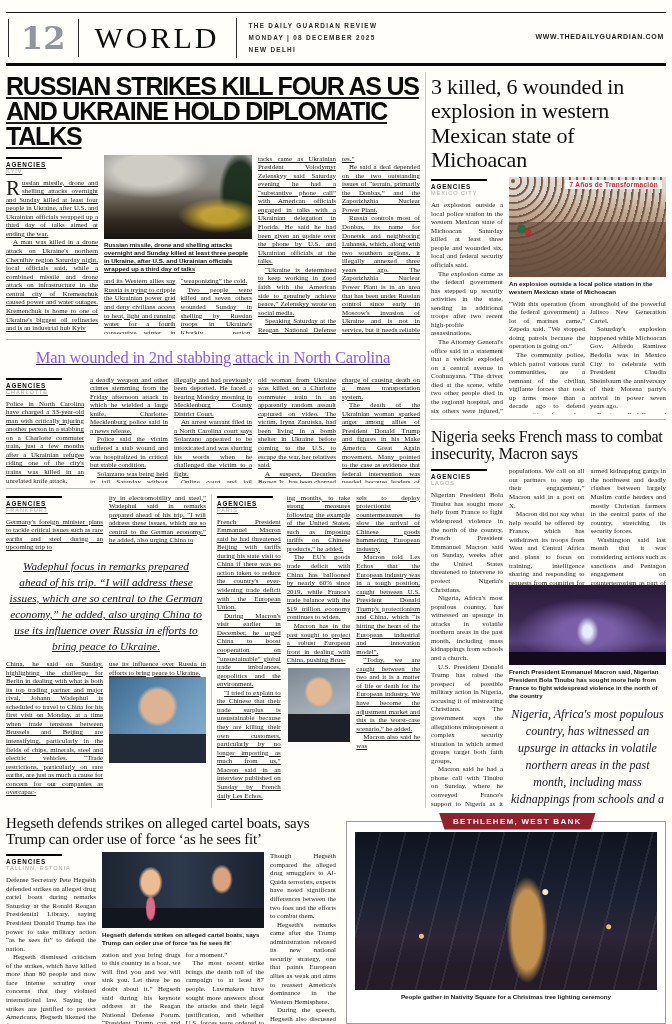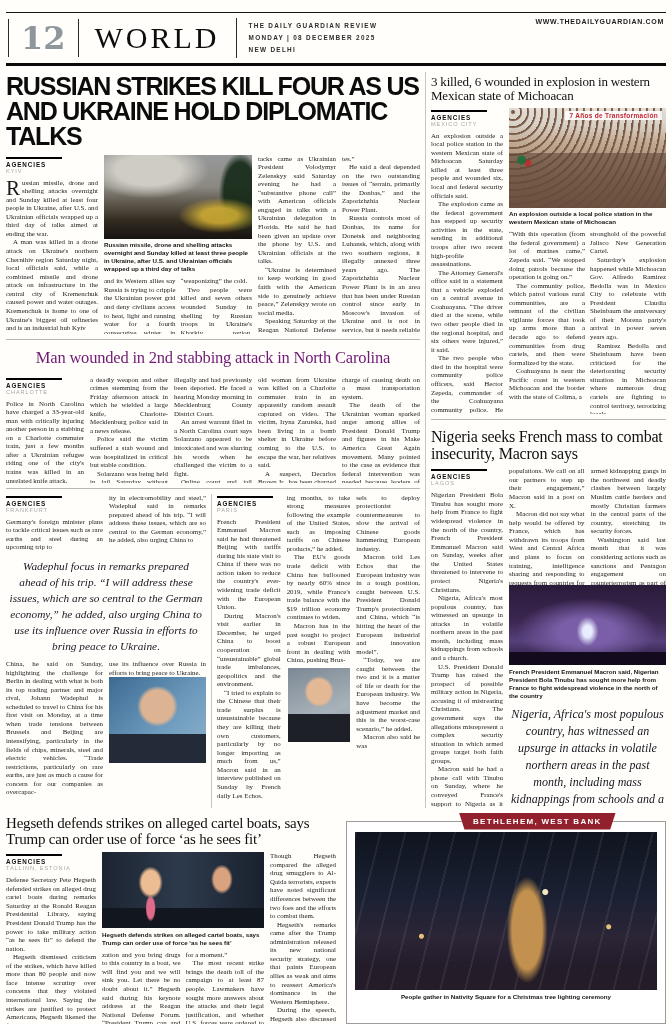--- a/index.html
+++ b/index.html
@@ -4,21 +4,21 @@
 <style>
   * { box-sizing: border-box; }
   html,body { margin:0; padding:0; background:#dcdcd8; }
   .page {
     width:672px; height:1024px; margin:0 auto; position:relative; overflow:hidden;
     background:#fffefb; color:#1a1a1a; font-family:"Liberation Serif", serif;
     padding:0 6px;
   }
   .top-rule { border-top:1.5px solid #151515; margin-top:12px; }
   
-  .masthead { display:flex; justify-content:space-between; align-items:flex-start; padding:5px 2px 3px; }
+  .masthead { display:flex; justify-content:space-between; align-items:center; padding:5px 2px 3px; }
   .mh-left { display:flex; align-items:center; }
   .page-num { font-family:"DejaVu Serif", serif; font-weight:700; font-size:32px; line-height:38px;
     color:#8f979c; padding:0 12px; border-left:1px solid #2a2a2a; border-right:1px solid #2a2a2a; }
   .section-title { font-family:"Liberation Serif", serif; font-size:30px; letter-spacing:3px; color:#0d0d0d; padding:0 16px; }
   .pub-info { border-left:1px solid #2a2a2a; padding:2px 0 2px 12px; font-family:"Liberation Sans", sans-serif;
     font-weight:700; font-size:6.4px; letter-spacing:1.3px; color:#2c2c2c; line-height:1.85; text-transform:uppercase; }
   .website { font-family:"Liberation Sans", sans-serif; font-weight:700; font-size:7px; letter-spacing:.7px; color:#1c1c1c; padding-bottom:2px; }
   .thick-rule { border-top:3.5px solid #0a0a0a; margin:2px 0 6px; }
   
   .paras { overflow:hidden; }
@@ -28,21 +28,21 @@
   .byline { margin:2px 0 5px; }
   .byline .bar { width:56px; border-top:2.5px solid #000; margin-bottom:2px; }
   .agency { font-family:"Liberation Sans", sans-serif; font-weight:700; font-size:6.3px; letter-spacing:.9px; color:#101010; }
   .loc { font-family:"Liberation Sans", sans-serif; font-size:5.6px; letter-spacing:.9px; color:#a8a8a8; text-transform:uppercase; }
   .caption { font-family:"Liberation Sans", sans-serif; font-weight:700; font-size:6.2px; line-height:1.3; margin:2.5px 0 4px; color:#141414; }
   .hrule { border-top:1px solid #b8b8b4; margin:5px 0; }
   .vdiv { width:1px; background:#c6c6c2; margin:0 5px; }
   .photo { position:relative; overflow:hidden; width:100%; }
   
   .row-a { display:flex; height:736px; overflow:hidden; }
-  .left-area { flex:0 0 414px; display:flex; flex-direction:column; overflow:hidden; }
+  .left-area { flex:0 0 414px; display:flex; flex-direction:column; overflow:hidden;text-decoration:underline; }
   .right-col { flex:1; display:flex; flex-direction:column; overflow:hidden; }
   .row-b { display:flex; gap:10px; height:212px; margin-top:4px; overflow:hidden; }
   
   .art-russia { height:262px; overflow:hidden; }
   .h-main { font-family:"Liberation Sans", sans-serif; font-weight:700; font-size:25px; line-height:1.0;
     letter-spacing:-1.2px; color:#0c0c0c; margin:2px 0 6px; }
   .r-body { display:flex; gap:6px; }
   .r-c1 { flex:0 0 92px; overflow:hidden; }
   .r-mid { flex:0 0 148px; overflow:hidden; }
   .r-c3, .r-c4 { flex:1; overflow:hidden; }
@@ -50,21 +50,21 @@
   .minirow > div { flex:1; }
   .ph-ukraine { height:84px;
     background:
       radial-gradient(ellipse 40% 30% at 78% 72%, rgba(214,178,52,.85) 0 30%, rgba(214,178,52,0) 70%),
       radial-gradient(ellipse 18% 60% at 92% 45%, rgba(20,40,22,.9) 0 60%, rgba(20,40,22,0) 80%),
       radial-gradient(ellipse 55% 45% at 30% 18%, #cfccc4 0 40%, rgba(207,204,196,0) 75%),
       linear-gradient(180deg,#97999a 0%,#8a8881 38%,#5d564a 58%,#322b21 78%,#171310 100%); }
   
   .art-nc { height:138px; overflow:hidden; }
   .h-nc { font-family:"Liberation Serif", serif; font-weight:400; font-size:16.5px; letter-spacing:-.2px;
-    text-align:center; margin:3px 0 8px; color:#701a75; }
+    text-align:center; margin:3px 0 8px; color:#8b5cf6; }
   .nc-body { display:flex; gap:6px; }
   .nc-body > div { flex:1; overflow:hidden; }
   
   .gm-row { flex:1; display:flex; overflow:hidden; }
   .blk-german { flex:0 0 200px; overflow:hidden; }
   .blk-macron { flex:1; overflow:hidden; }
   .h-sm { font-family:"Liberation Serif", serif; font-weight:400; letter-spacing:-.2px; color:#101010; margin:3px 0 4px; line-height:1.12; }
   .h-german { font-size:16.5px; }
   .h-macron { font-size:15px; }
   .two-col { display:flex; gap:6px; }
@@ -75,21 +75,21 @@
       radial-gradient(ellipse 30% 34% at 50% 34%, #dcb494 0 55%, rgba(220,180,148,0) 70%),
       linear-gradient(0deg, #232b38 0 34%, rgba(35,43,56,0) 34%),
       linear-gradient(135deg,#3c6a92 0%,#6d9abc 55%,#8fb4cf 100%); }
   .ph-macron-sm { width:62px; height:74px; margin:3px auto 0;
     background:
       radial-gradient(ellipse 34% 30% at 50% 32%, #e3b894 0 55%, rgba(227,184,148,0) 70%),
       linear-gradient(0deg, #1d2026 0 38%, rgba(29,32,38,0) 38%),
       linear-gradient(160deg,#7c8894 0%,#a8b2ba 60%,#8d98a2 100%); }
   
   .art-mexico { flex:0 0 342px; overflow:hidden; }
-  .h-mexico { font-size:13px; }
+  .h-mexico { font-size:22px; }
   .mx-body { display:flex; gap:6px; }
   .mx-c1 { flex:0 0 72px; overflow:hidden; }
   .mx-right { flex:1; overflow:hidden; }
   .ph-mexico { height:100px;
     background:
       radial-gradient(circle at 8% 52%, rgba(30,110,60,.9) 0 4px, rgba(30,110,60,0) 5px),
       radial-gradient(circle at 12% 55%, rgba(190,40,40,.85) 0 3px, rgba(190,40,40,0) 4px),
       linear-gradient(0deg, rgba(90,66,52,.55) 0 55%, rgba(90,66,52,0) 55%),
       repeating-radial-gradient(circle at 4px 4px, #7a5a46 0 1.4px, rgba(122,90,70,0) 2.6px 7px),
       linear-gradient(180deg,#e3ded6 0%,#d8d2c8 16%,#c2ab94 34%,#96785f 70%,#7c624e 100%); }
@@ -118,21 +118,21 @@
   .hg-c4 { flex:1; overflow:hidden; }
   .ph-trump { height:76px;
     background:
       radial-gradient(ellipse 10% 28% at 30% 40%, #ecbd92 0 55%, rgba(236,189,146,0) 75%),
       radial-gradient(ellipse 9% 26% at 74% 36%, #d8a37e 0 55%, rgba(216,163,126,0) 75%),
       radial-gradient(ellipse 4% 22% at 30% 74%, #e06a8a 0 60%, rgba(224,106,138,0) 80%),
       linear-gradient(0deg,#11161f 0 26%, rgba(17,22,31,0) 26%),
       linear-gradient(90deg,#1c2430 0%,#2d3a4c 48%,#1a212e 100%); }
   
   .beth { position:relative; flex:1; border:1.5px solid #9c9c98; background:#fff; padding:10px 8px 3px; margin-top:9px; }
-  .badge { position:absolute; top:-9px; left:112px; background:#93212d; color:#fff;
+  .badge { position:absolute; top:-9px; left:92px; background:#93212d; color:#fff;
     font-family:"Liberation Sans", sans-serif; font-weight:700; font-size:8px; letter-spacing:1.3px;
     padding:4px 14px; clip-path:polygon(0 0,100% 0,96.5% 100%,3.5% 100%); }
   .ph-beth { height:158px;
     background:
       radial-gradient(circle at 63% 38%, #f3e6c0 0 2.5px, rgba(243,230,192,0) 3.5px),
       radial-gradient(circle at 22% 66%, #e8c27a 0 2px, rgba(232,194,122,0) 3px),
       radial-gradient(circle at 84% 60%, #e8c27a 0 2px, rgba(232,194,122,0) 3px),
       radial-gradient(ellipse 9% 45% at 57% 62%, #c2914f 0 55%, rgba(194,145,79,0) 75%),
       repeating-linear-gradient(104deg, rgba(255,255,255,.07) 0 2px, rgba(255,255,255,0) 2px 24px),
       linear-gradient(0deg,#241c28 0 18%, rgba(36,28,40,0) 18%),

